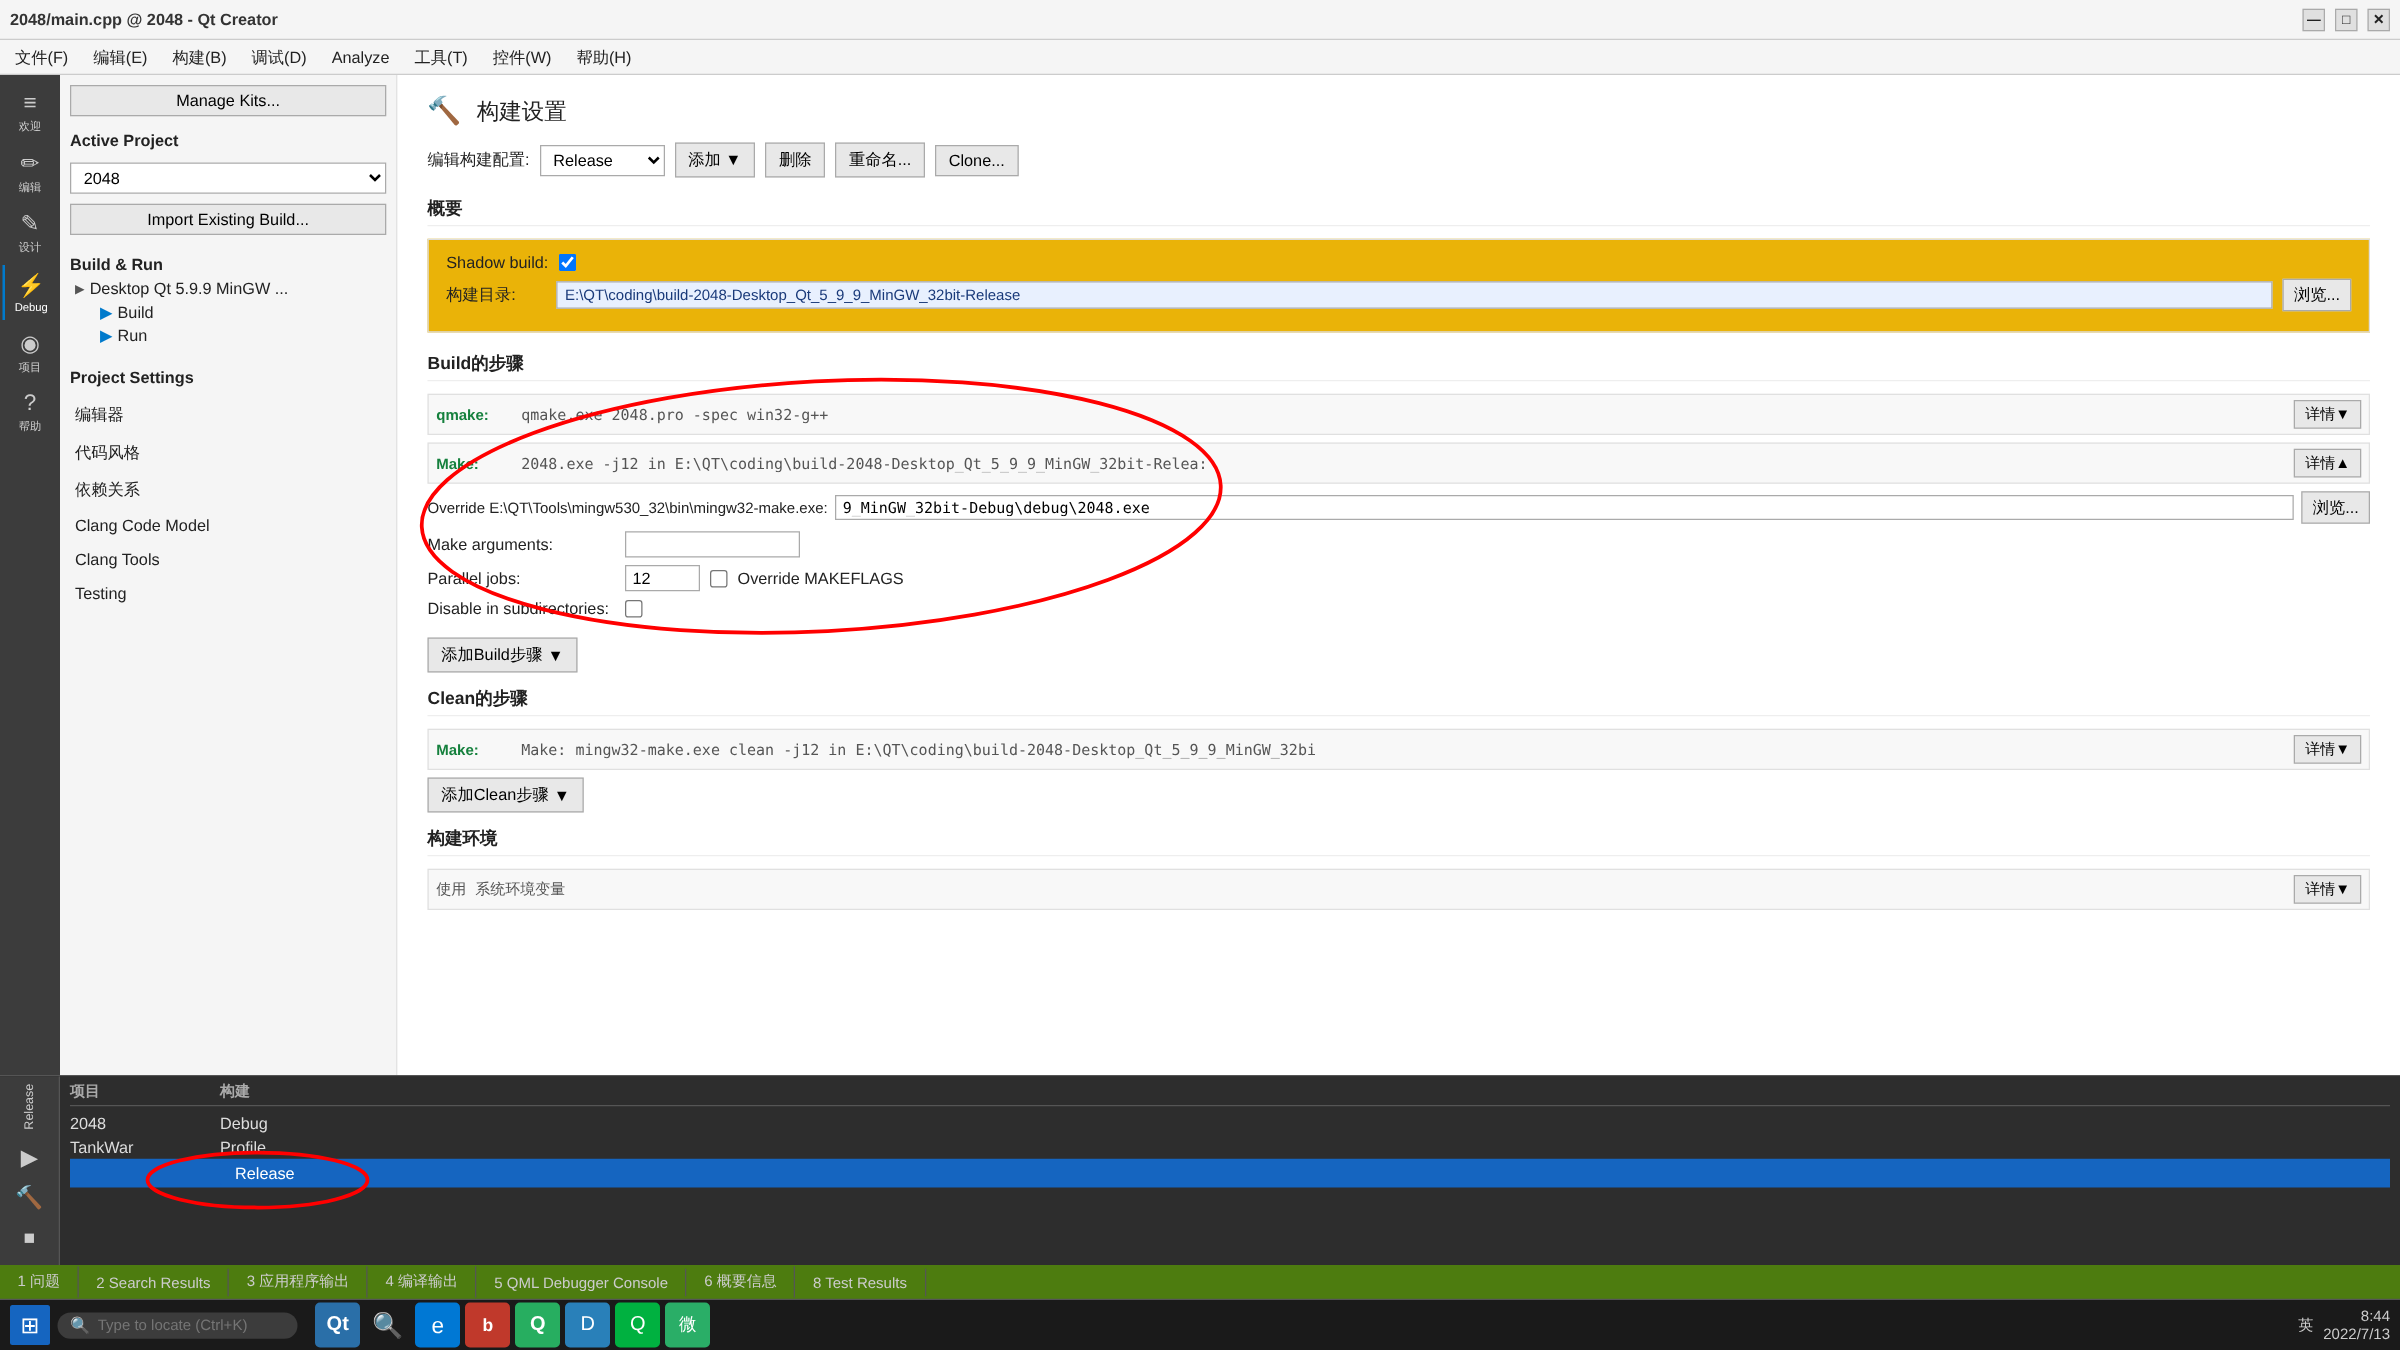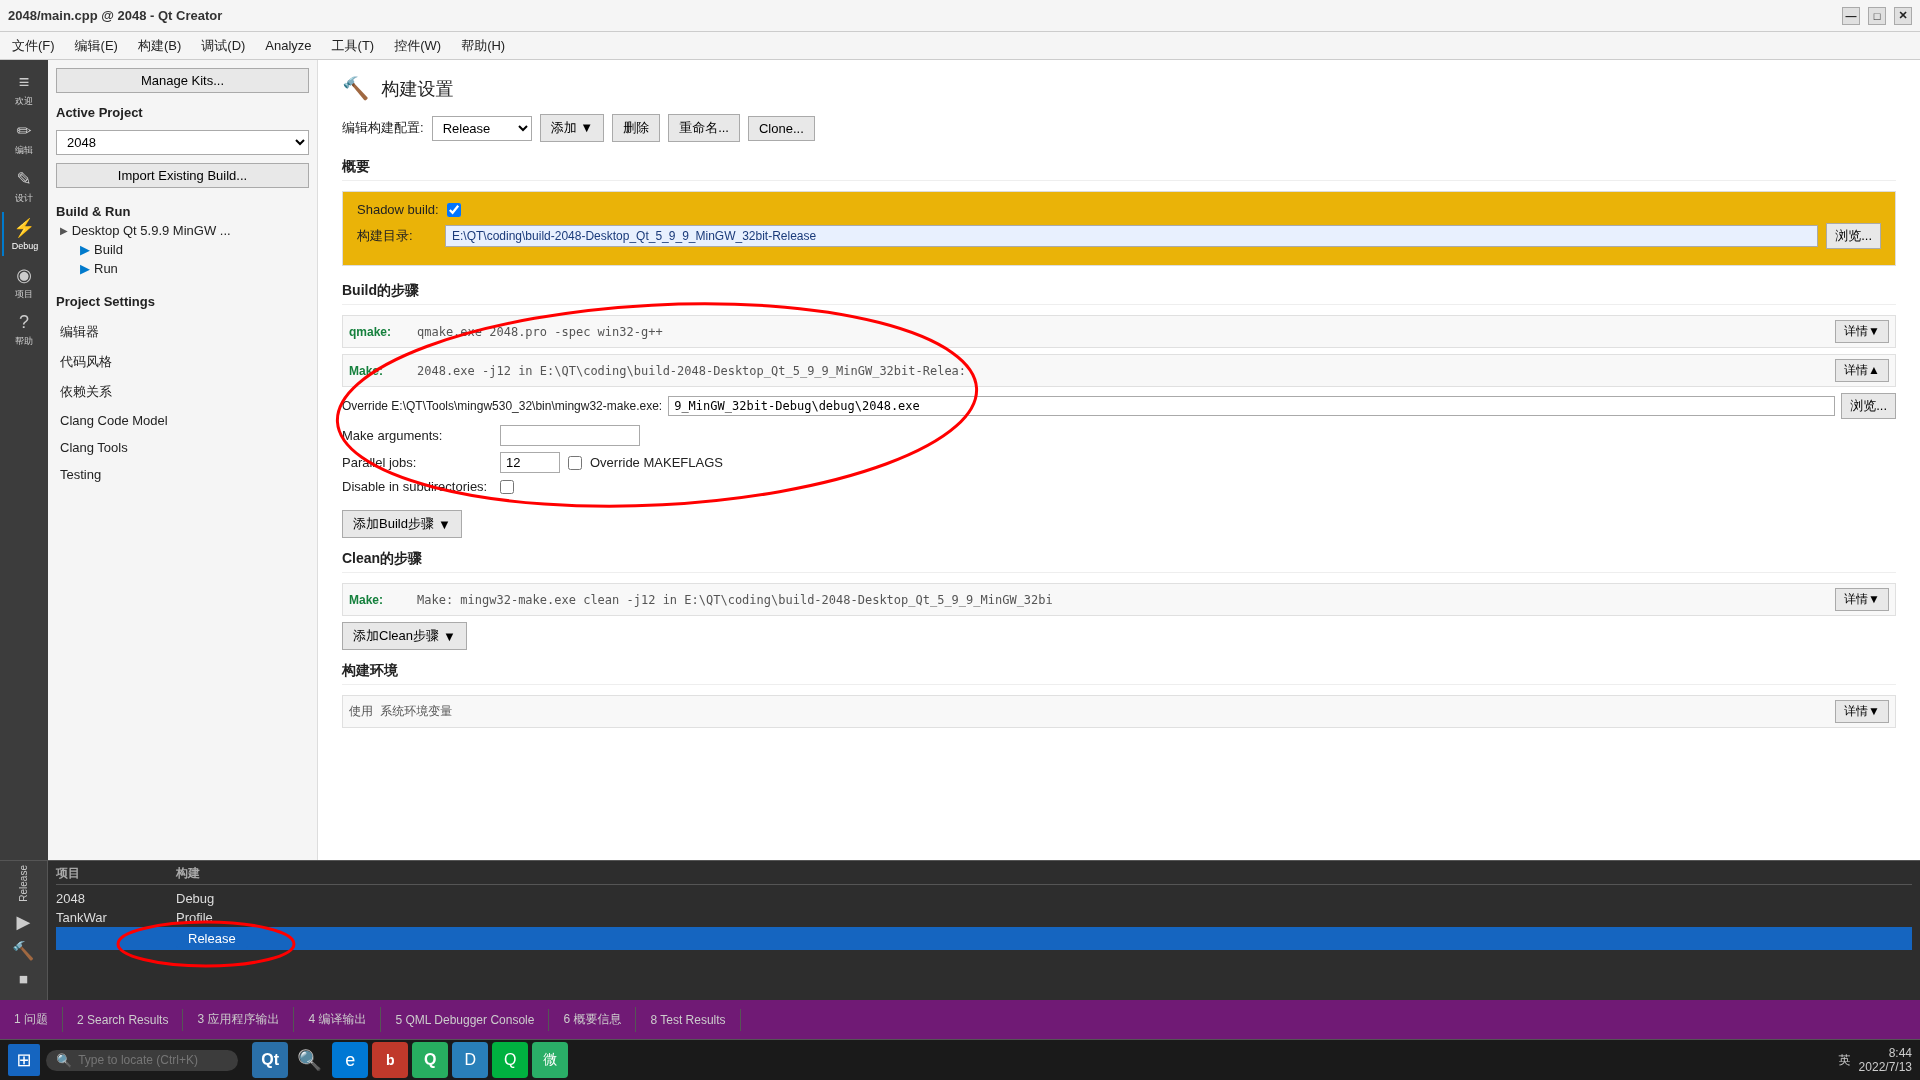--- a/index.html
+++ b/index.html
@@ -345,23 +345,23 @@
       color: #fff;
       padding: 2px 12px;
       font-size: 13px;
       border-radius: 2px;
       display: inline-block;
     }
 
     
     .bottom-tabs {
       display: flex;
-      background: #701a75;
+      background: #4d7c0f;
       border-bottom: 1px solid #555;
-      height: 40px;
+      height: 28px;
       align-items: center;
     }
     .bottom-tab {
       padding: 4px 14px;
       color: #ccc;
       font-size: 12px;
       cursor: pointer;
       border-right: 1px solid #555;
     }
 

